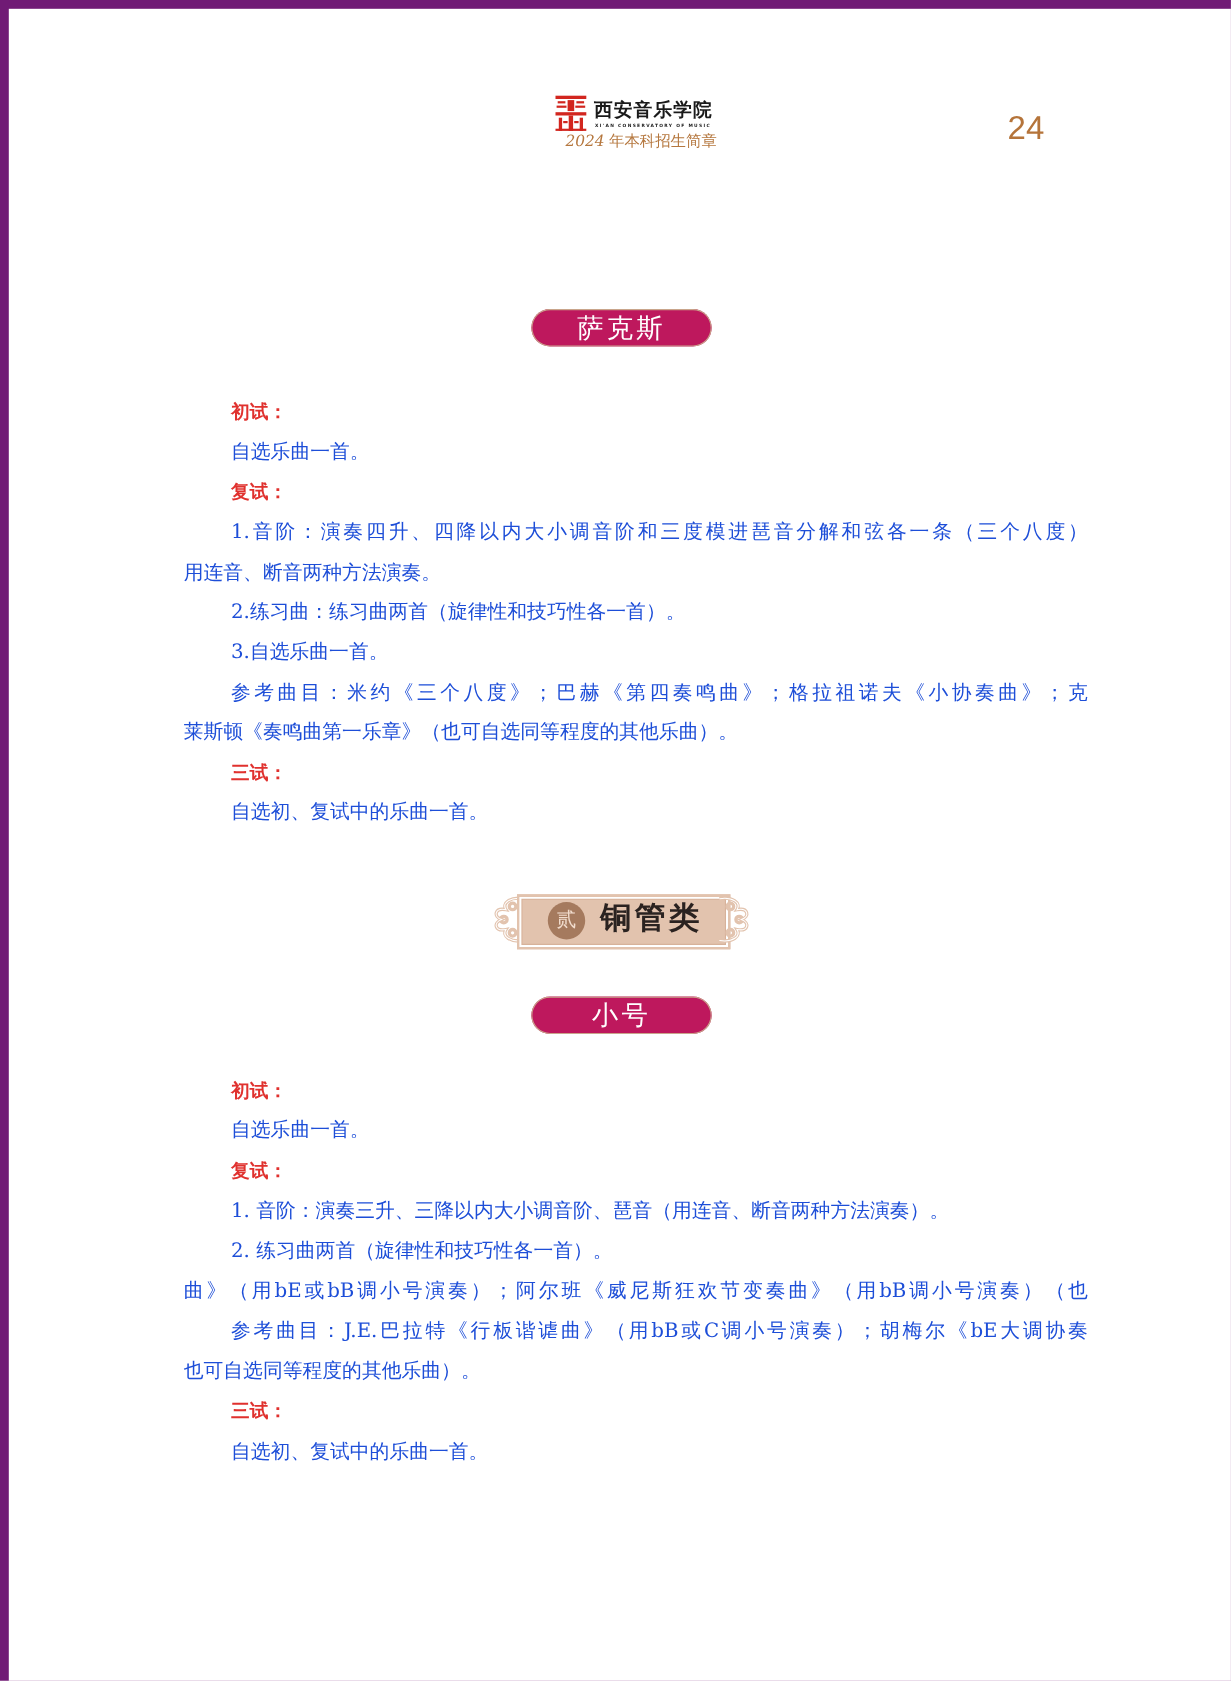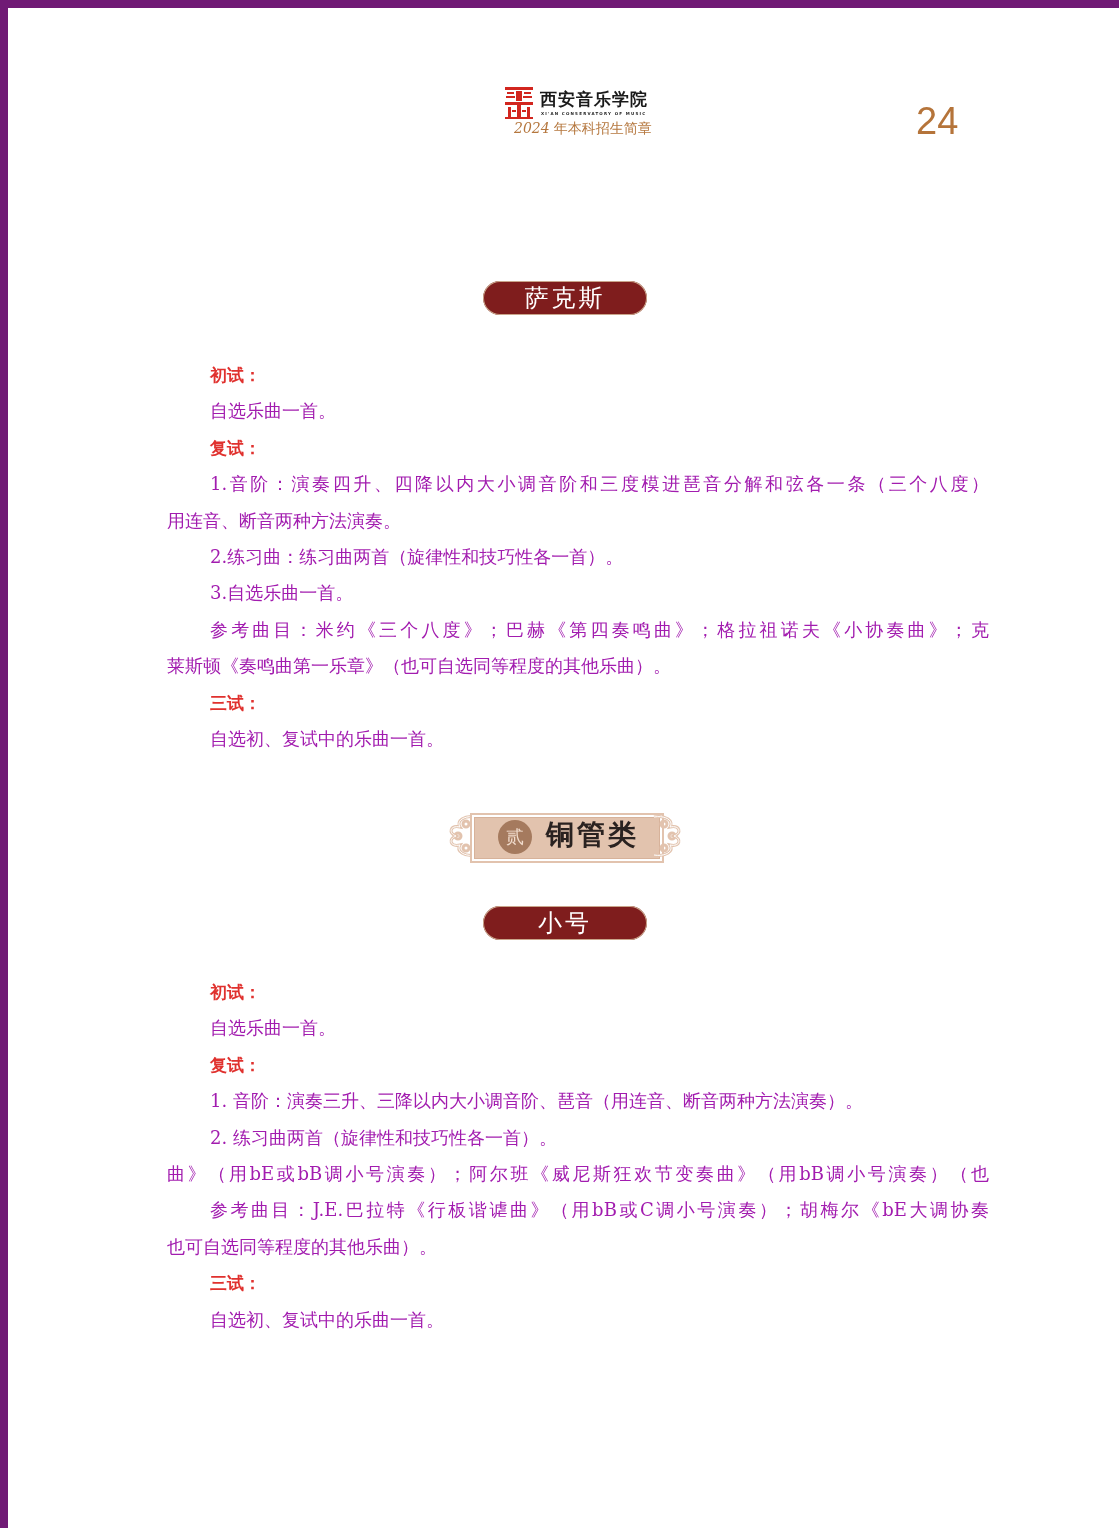--- a/index.html
+++ b/index.html
@@ -73,32 +73,32 @@
     .subtitle .year {
       font-family: "DejaVu Serif", serif;
       font-style: italic;
       margin-right: 4px;
     }
     .page-number {
       position: absolute;
       left: 908px;
       top: 92px;
       font-family: "Liberation Sans", sans-serif;
-      font-size: 38px;
+      font-size: 30px;
       color: #b5743a;
       letter-spacing: 0px;
     }
     
     .pill {
       position: absolute;
       left: 475px;
       width: 164px;
       height: 34px;
       border-radius: 17px;
-      background: #7f1d1d;
+      background: #be185d;
       box-shadow: inset 0 0 0 1px #c9a58b;
       color: #ffffff;
       font-family: "DejaVu Sans", sans-serif;
       font-size: 24px;
       letter-spacing: 3px;
       text-align: center;
       line-height: 34px;
     }
     
     .banner {
@@ -153,21 +153,21 @@
     }
     
     .block {
       position: absolute;
       left: 159px;
       width: 822px;
     }
     .line {
       font-family: "DejaVu Serif", "Liberation Serif", serif;
       font-size: 18px;
-      color: #a21caf;
+      color: #1d4ed8;
       line-height: 36.4px;
       height: 36.4px;
       white-space: nowrap;
     }
     .line.indent { padding-left: 43px; }
     .label {
       font-family: "DejaVu Sans", sans-serif;
       font-weight: bold;
       font-size: 17px;
       color: #e0312e;

